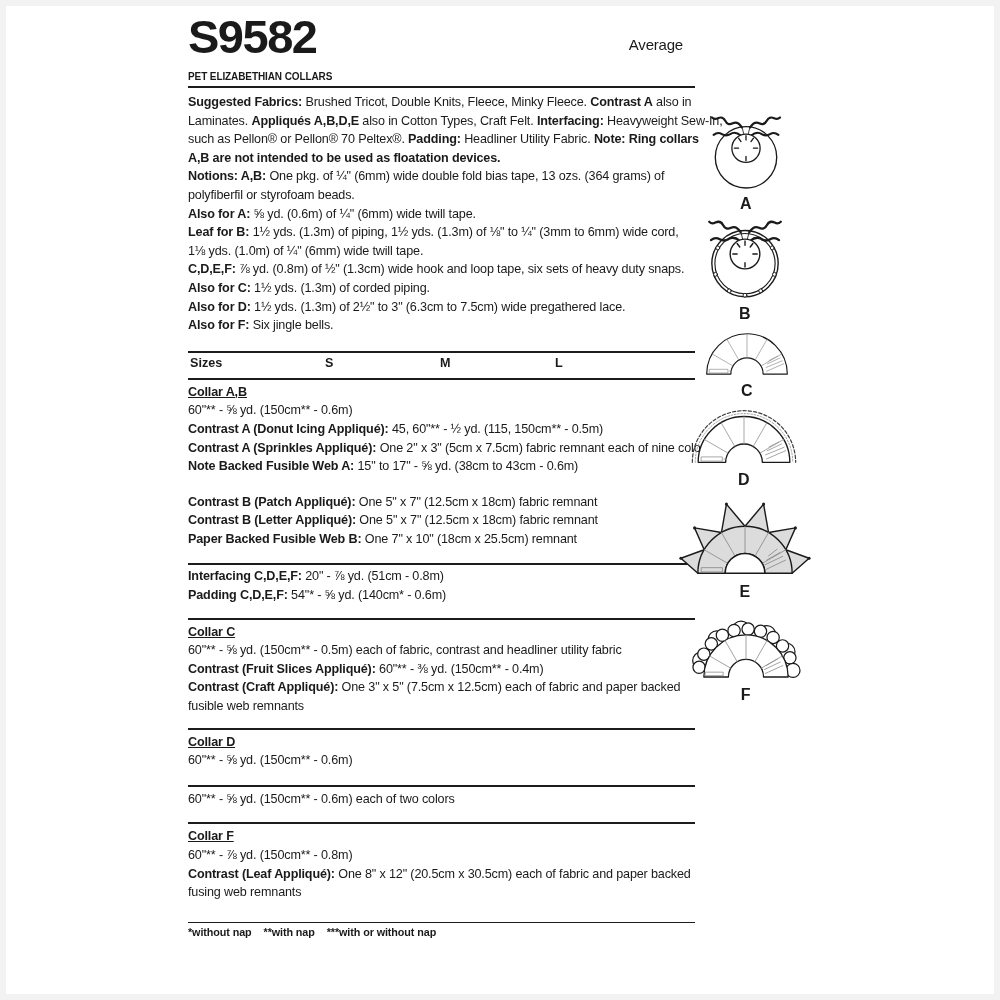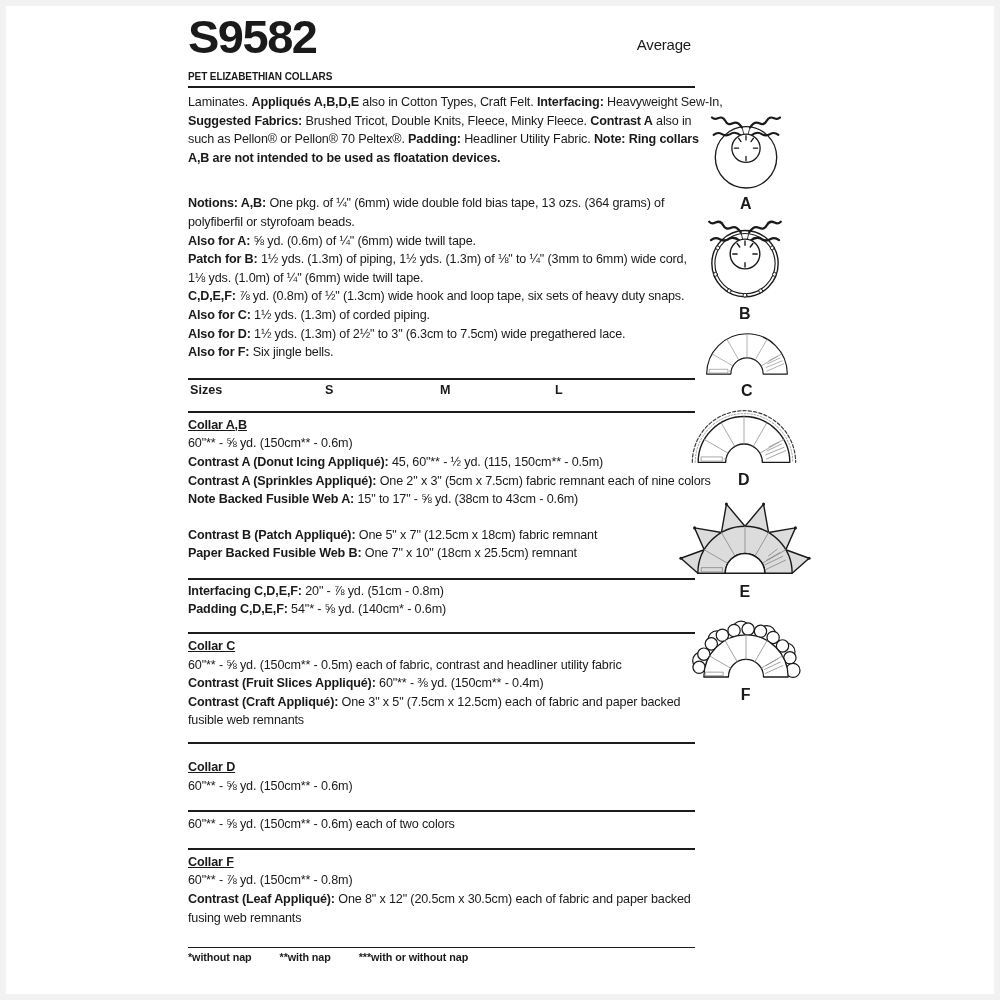--- a/index.html
+++ b/index.html
@@ -3,53 +3,53 @@
 <meta charset="utf-8">
 <style>
   html,body{margin:0;padding:0;}
   body{
     width:1000px;height:1000px;background:#ffffff;position:relative;
     font-family:"Liberation Sans",sans-serif;color:#1a1a1a;overflow:hidden;
   }
   .page-edge{position:absolute;inset:0;box-shadow:inset 0 0 0 6px rgba(0,0,0,0.05);pointer-events:none;}
   .content{position:absolute;left:188px;top:12px;width:507px;}
   .pattern-number{font-size:47px;font-weight:700;letter-spacing:-1.5px;line-height:50px;margin:0;}
-  .difficulty{position:absolute;top:24px;right:4px;font-size:15px;letter-spacing:-0.2px;}
+  .difficulty{position:absolute;top:24px;right:12px;font-size:15px;letter-spacing:-0.2px;}
   .doc-title{font-size:10px;font-weight:700;letter-spacing:-0.1px;margin-top:9px;}
   .rule{border-top:2px solid #1c1c1c;height:0;width:100%;}
   .rule.thin{border-top-width:1.5px;}
   .r1{margin-top:4px;}
   .block{margin-top:0;}
   .line{font-size:12.6px;line-height:18.6px;letter-spacing:-0.15px;white-space:nowrap;}
   .line b{font-weight:700;}
   .line .u{text-decoration:underline;}
   .fabrics{margin-top:5px;}
-  .notions{margin-top:27px;}
+  .notions{}
   .r2{margin-top:16px;}
-  .sizes-row{position:relative;height:29px;margin-top:1px;}
+  .sizes-row{position:relative;height:23px;margin-top:1px;}
   .sizes-row span{position:absolute;top:0;font-size:12.6px;font-weight:700;line-height:19px;}
   .sz-label{left:2px;}
   .sz-s{left:137px;}
   .sz-m{left:252px;}
   .sz-l{left:367px;}
   .r3{margin-top:1px;}
   .collar-ab{margin-top:3px;}
   .contrast-b{margin-top:17px;}
   .r4{margin-top:15px;}
   .interfacing{margin-top:2px;}
   .r5{margin-top:13px;}
   .collar-c{margin-top:3px;}
   .r6{margin-top:12px;}
-  .collar-d{margin-top:14px;}
+  .collar-d{margin-top:3px;}
   .r7{margin-top:15px;}
   .collar-e{margin-top:3px;}
   .r8{margin-top:14px;}
   .collar-f{margin-top:3px;}
   .r9{margin-top:20px;}
-  .footnotes{display:flex;gap:28px;margin-top:3px;}
+  .footnotes{display:flex;gap:12px;margin-top:3px;}
   .footnotes .fn{font-size:10.8px;font-weight:700;letter-spacing:-0.1px;}
   .figure{position:absolute;display:flex;flex-direction:column;align-items:center;}
   .figure .fig-label{font-size:16px;font-weight:700;margin-top:2px;letter-spacing:0.5px;}
   .fig-a{left:700px;top:110px;width:92px;}
   .fig-b{left:697px;top:212px;width:96px;}
   .fig-c{left:703px;top:330px;width:88px;}
   .fig-d{left:688px;top:404px;width:112px;}
   .fig-e{left:679px;top:494px;width:132px;}
   .fig-f{left:688px;top:612px;width:116px;}
   svg{display:block;}
@@ -59,31 +59,31 @@
 
 <div class="page-edge"></div>
 
 <div class="content">
   <div class="pattern-number">S9582</div>
   <div class="difficulty">Average</div>
   <div class="doc-title">PET ELIZABETHIAN COLLARS</div>
   <div class="rule r1"></div>
 
   <div class="block fabrics">
+      <div class="line"><b>Suggested Fabrics:</b><span> Brushed Tricot, Double Knits, Fleece, Minky Fleece. </span><b>Contrast A</b><span> also in</span></div>
       <div class="line"><span>Laminates. </span><b>Appliqués A,B,D,E</b><span> also in Cotton Types, Craft Felt. </span><b>Interfacing:</b><span> Heavyweight Sew-In,</span></div>
-      <div class="line"><b>Suggested Fabrics:</b><span> Brushed Tricot, Double Knits, Fleece, Minky Fleece. </span><b>Contrast A</b><span> also in</span></div>
       <div class="line"><span>such as Pellon® or Pellon® 70 Peltex®. </span><b>Padding:</b><span> Headliner Utility Fabric. </span><b>Note: Ring collars</b></div>
       <div class="line"><b>A,B are not intended to be used as floatation devices.</b></div>
     </div>
 
   <div class="block notions">
       <div class="line"><b>Notions: A,B:</b><span> One pkg. of ¼" (6mm) wide double fold bias tape, 13 ozs. (364 grams) of</span></div>
       <div class="line"><span>polyfiberfil or styrofoam beads.</span></div>
       <div class="line"><b>Also for A:</b><span> ⅝ yd. (0.6m) of ¼" (6mm) wide twill tape.</span></div>
-      <div class="line"><b>Patch for B:</b><span> 1½ yds. (1.3m) of piping, 1½ yds. (1.3m) of ⅛" to ¼" (3mm to 6mm) wide cord,</span></div>
+      <div class="line"><b>Leaf for B:</b><span> 1½ yds. (1.3m) of piping, 1½ yds. (1.3m) of ⅛" to ¼" (3mm to 6mm) wide cord,</span></div>
       <div class="line"><span>1⅛ yds. (1.0m) of ¼" (6mm) wide twill tape.</span></div>
       <div class="line"><b>C,D,E,F:</b><span> ⅞ yd. (0.8m) of ½" (1.3cm) wide hook and loop tape, six sets of heavy duty snaps.</span></div>
       <div class="line"><b>Also for C:</b><span> 1½ yds. (1.3m) of corded piping.</span></div>
       <div class="line"><b>Also for D:</b><span> 1½ yds. (1.3m) of 2½" to 3" (6.3cm to 7.5cm) wide pregathered lace.</span></div>
       <div class="line"><b>Also for F:</b><span> Six jingle bells.</span></div>
     </div>
 
   <div class="rule r2"></div>
   <div class="sizes-row">
     <span class="sz-label">Sizes</span>
@@ -95,20 +95,21 @@
 
   <div class="block collar-ab">
       <div class="line"><b class="u">Collar A,B</b></div>
       <div class="line"><span>60"** - ⅝ yd. (150cm** - 0.6m)</span></div>
       <div class="line"><b>Contrast A (Donut Icing Appliqué):</b><span> 45, 60"** - ½ yd. (115, 150cm** - 0.5m)</span></div>
       <div class="line"><b>Contrast A (Sprinkles Appliqué):</b><span> One 2" x 3" (5cm x 7.5cm) fabric remnant each of nine colors</span></div>
       <div class="line"><b>Note Backed Fusible Web A:</b><span> 15" to 17" - ⅝ yd. (38cm to 43cm - 0.6m)</span></div>
     </div>
   <div class="block contrast-b">
       <div class="line"><b>Contrast B (Patch Appliqué):</b><span> One 5" x 7" (12.5cm x 18cm) fabric remnant</span></div>
+      <div class="line"><b>Contrast B (Letter Appliqué):</b><span> One 5" x 7" (12.5cm x 18cm) fabric remnant</span></div>
       <div class="line"><b>Paper Backed Fusible Web B:</b><span> One 7" x 10" (18cm x 25.5cm) remnant</span></div>
     </div>
 
   <div class="rule r4"></div>
   <div class="block interfacing">
       <div class="line"><b>Interfacing C,D,E,F:</b><span> 20" - ⅞ yd. (51cm - 0.8m)</span></div>
       <div class="line"><b>Padding C,D,E,F:</b><span> 54"* - ⅝ yd. (140cm* - 0.6m)</span></div>
     </div>
 
   <div class="rule r5"></div>

